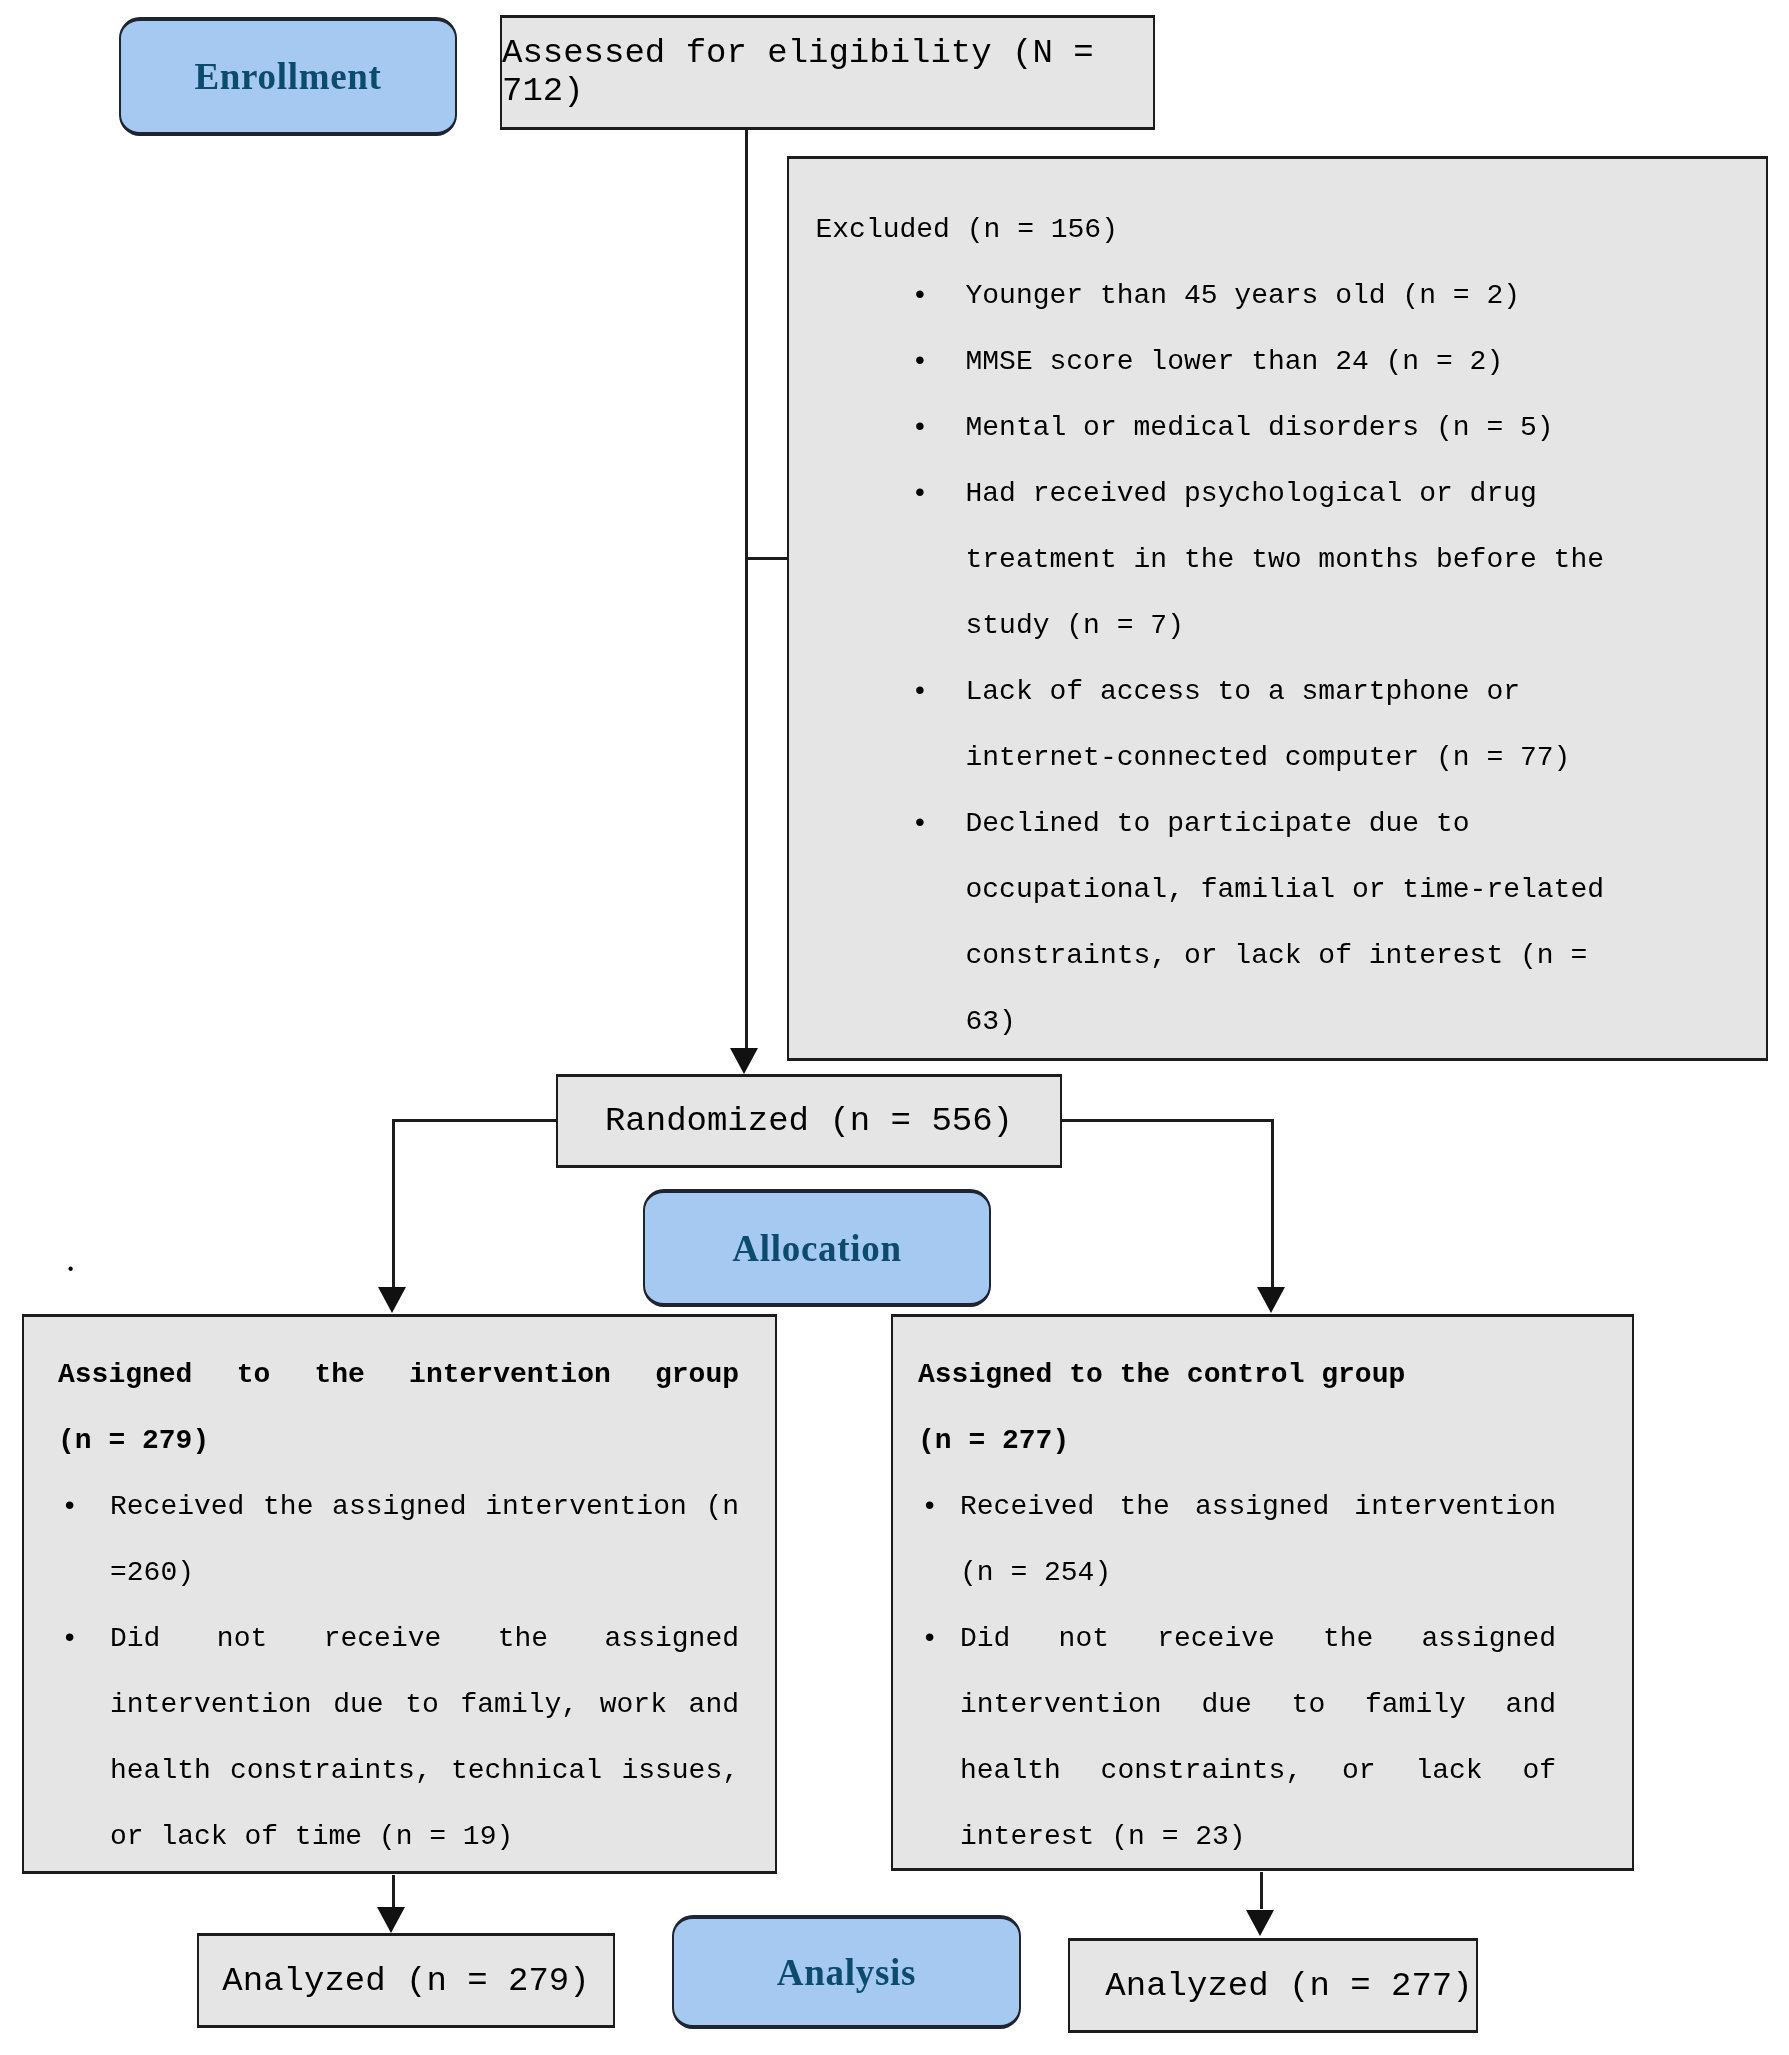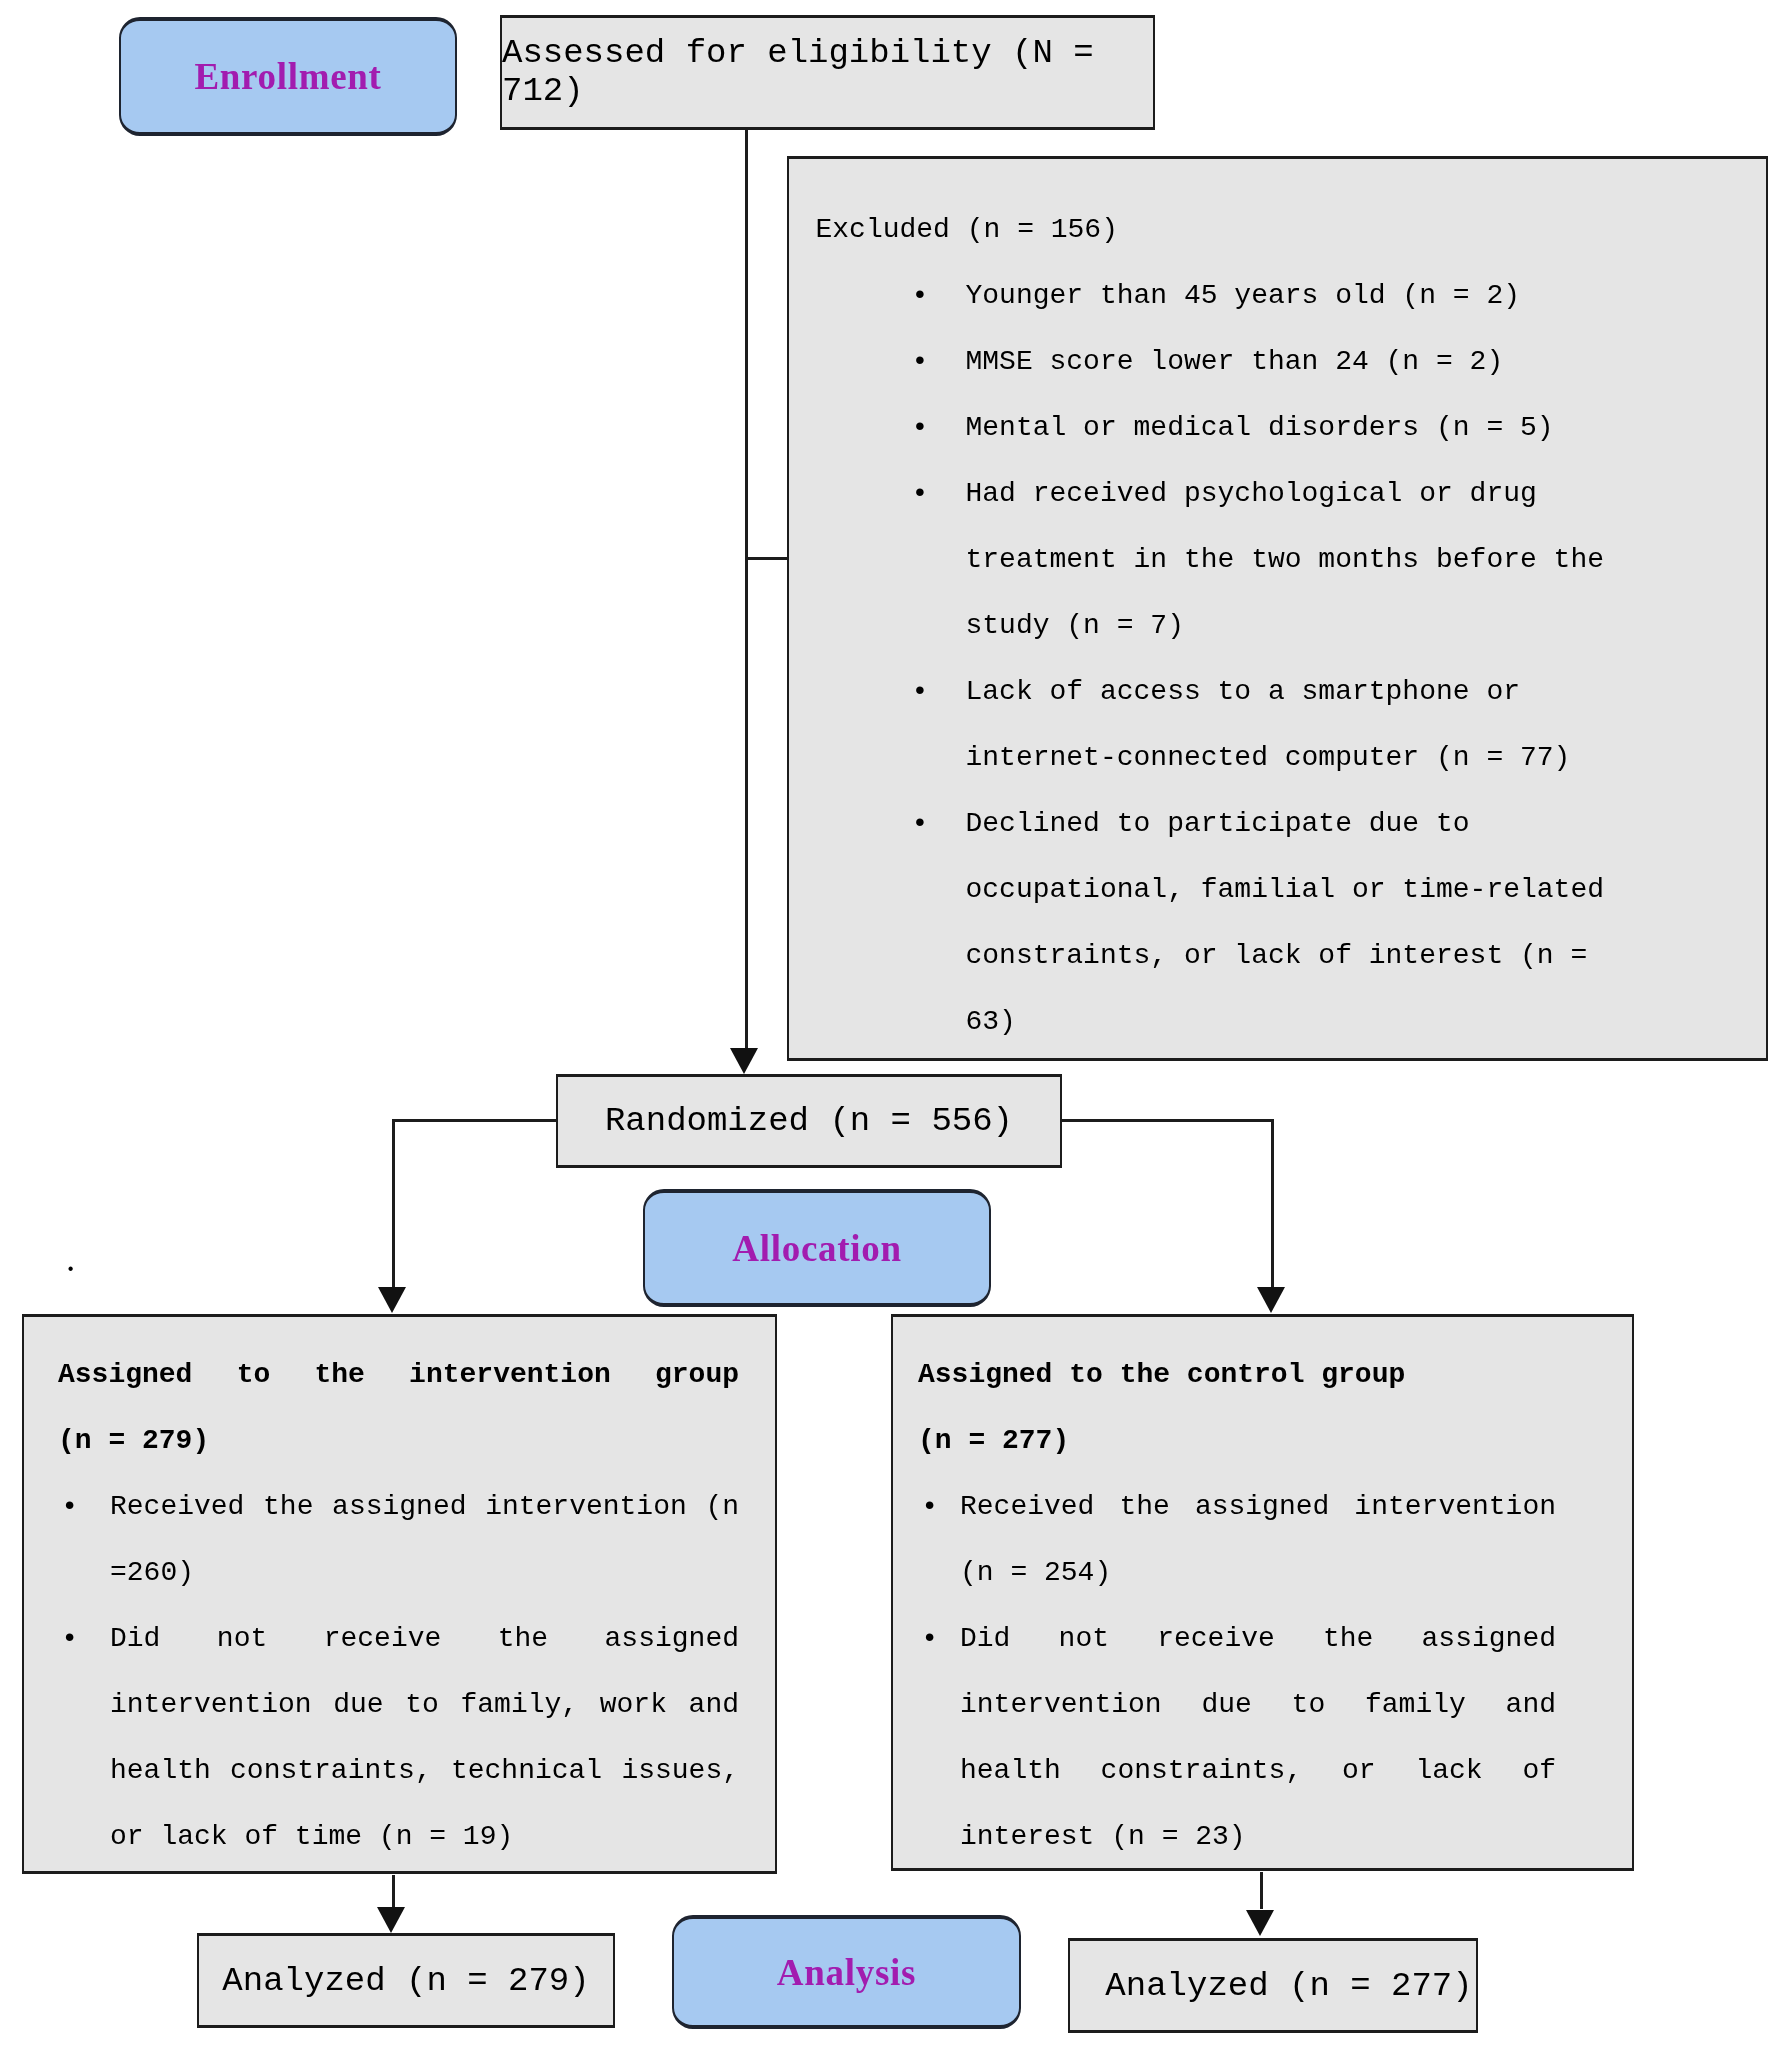--- a/index.html
+++ b/index.html
@@ -4,21 +4,21 @@
 <style>
   html,body{margin:0;padding:0;background:#ffffff;}
   #canvas{
     position:relative;width:1789px;height:2056px;background:#ffffff;
     font-family:"Liberation Serif","DejaVu Serif",serif;color:#000;
   }
   .badge{
     position:absolute;background:#A6C9F1;border:2px solid #1e2430;
     border-top-width:4px;border-bottom-width:4px;border-radius:21px;
     display:flex;align-items:center;justify-content:center;
-    font-weight:bold;font-size:37px;color:#a21caf;letter-spacing:0.7px;
+    font-weight:bold;font-size:37px;color:#0c4a6e;letter-spacing:0.7px;
   }
   .wbox{
     position:absolute;background:#e5e5e5;border:2px solid #1c1c1c;
     border-top-width:3.3px;border-bottom-width:3.3px;box-sizing:border-box;font-family:Liberation Mono, monospace;
   }
   .center-label{display:flex;align-items:center;justify-content:center;font-size:34px;}
   .line{position:absolute;background:#1c1c1c;}
   .arrow-down{
     position:absolute;width:0;height:0;
     border-left:14.6px solid transparent;border-right:14.6px solid transparent;

